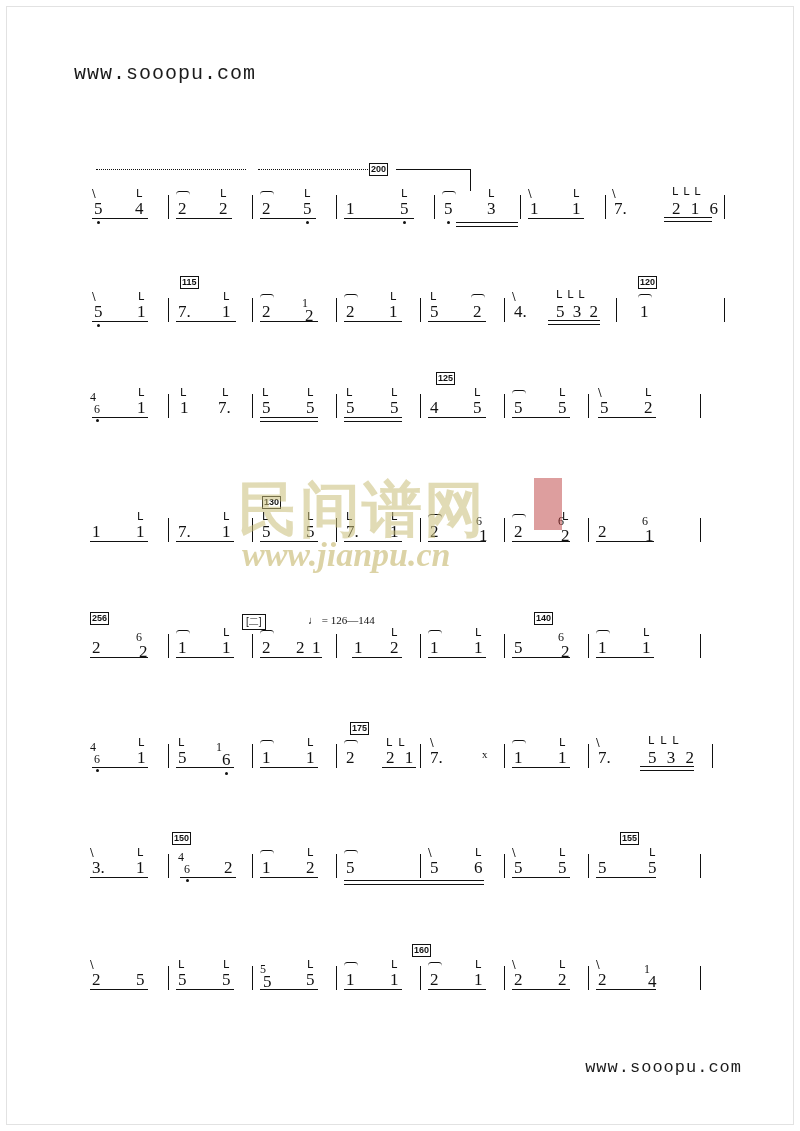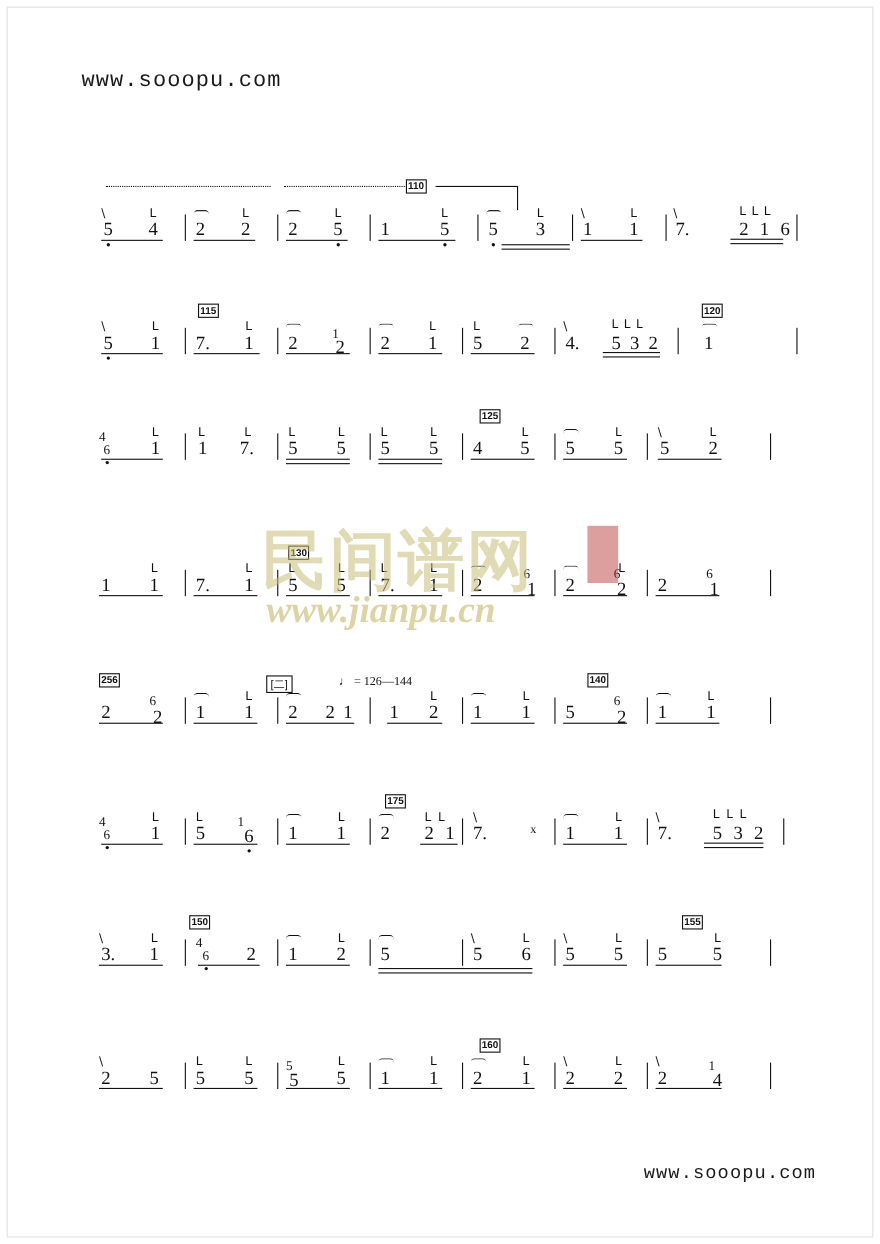--- a/index.html
+++ b/index.html
@@ -180,21 +180,21 @@
   <div class="scan-edge"></div>
 
   <div class="url-top">www.sooopu.com</div>
 
   <div class="system" style="top:155px;">
 
     <div class="dashline" style="left:96px; top:14px; width:150px;"></div>
     <div class="dashline" style="left:258px; top:14px; width:110px;"></div>
     <div class="bracketline" style="left:396px; top:14px; width:74px; height:1px;"></div>
     <div class="bracketline" style="left:470px; top:14px; width:1px; height:22px;"></div>
-    <div class="measnum" style="left:369px; top:8px;">110</div>
+    <div class="measnum" style="left:369px; top:8px;">200</div>
 
     <div class="note dot-low" style="left:94px; top:44px;">5</div>
     <div class="mark" style="left:92px; top:32px;">\</div>
     <div class="note" style="left:135px; top:44px;">4</div>
     <div class="mark" style="left:136px; top:32px;">L</div>
     <div class="beam" style="left:92px; top:63px; width:56px;"></div>
     <div class="barline" style="left:168px; top:40px; height:24px;"></div>
 
     <div class="note" style="left:178px; top:44px;">2</div>
     <div class="slur" style="left:176px; top:36px; width:14px;"></div>
@@ -571,21 +571,21 @@
     <div class="beam" style="left:260px; top:49px; width:58px;"></div>
     <div class="barline" style="left:336px; top:26px; height:24px;"></div>
 
     <div class="note" style="left:346px; top:30px;">1</div>
     <div class="slur" style="left:344px; top:22px; width:14px;"></div>
     <div class="note" style="left:390px; top:30px;">1</div>
     <div class="mark" style="left:391px; top:18px;">L</div>
     <div class="beam" style="left:344px; top:49px; width:58px;"></div>
     <div class="barline" style="left:420px; top:26px; height:24px;"></div>
 
-    <div class="measnum" style="left:436px; top:4px;">160</div>
+    <div class="measnum" style="left:412px; top:4px;">160</div>
     <div class="note" style="left:430px; top:30px;">2</div>
     <div class="slur" style="left:428px; top:22px; width:14px;"></div>
     <div class="note" style="left:474px; top:30px;">1</div>
     <div class="mark" style="left:475px; top:18px;">L</div>
     <div class="beam" style="left:428px; top:49px; width:58px;"></div>
     <div class="barline" style="left:504px; top:26px; height:24px;"></div>
 
     <div class="note" style="left:514px; top:30px;">2</div>
     <div class="mark" style="left:512px; top:18px;">\</div>
     <div class="note" style="left:558px; top:30px;">2</div>

